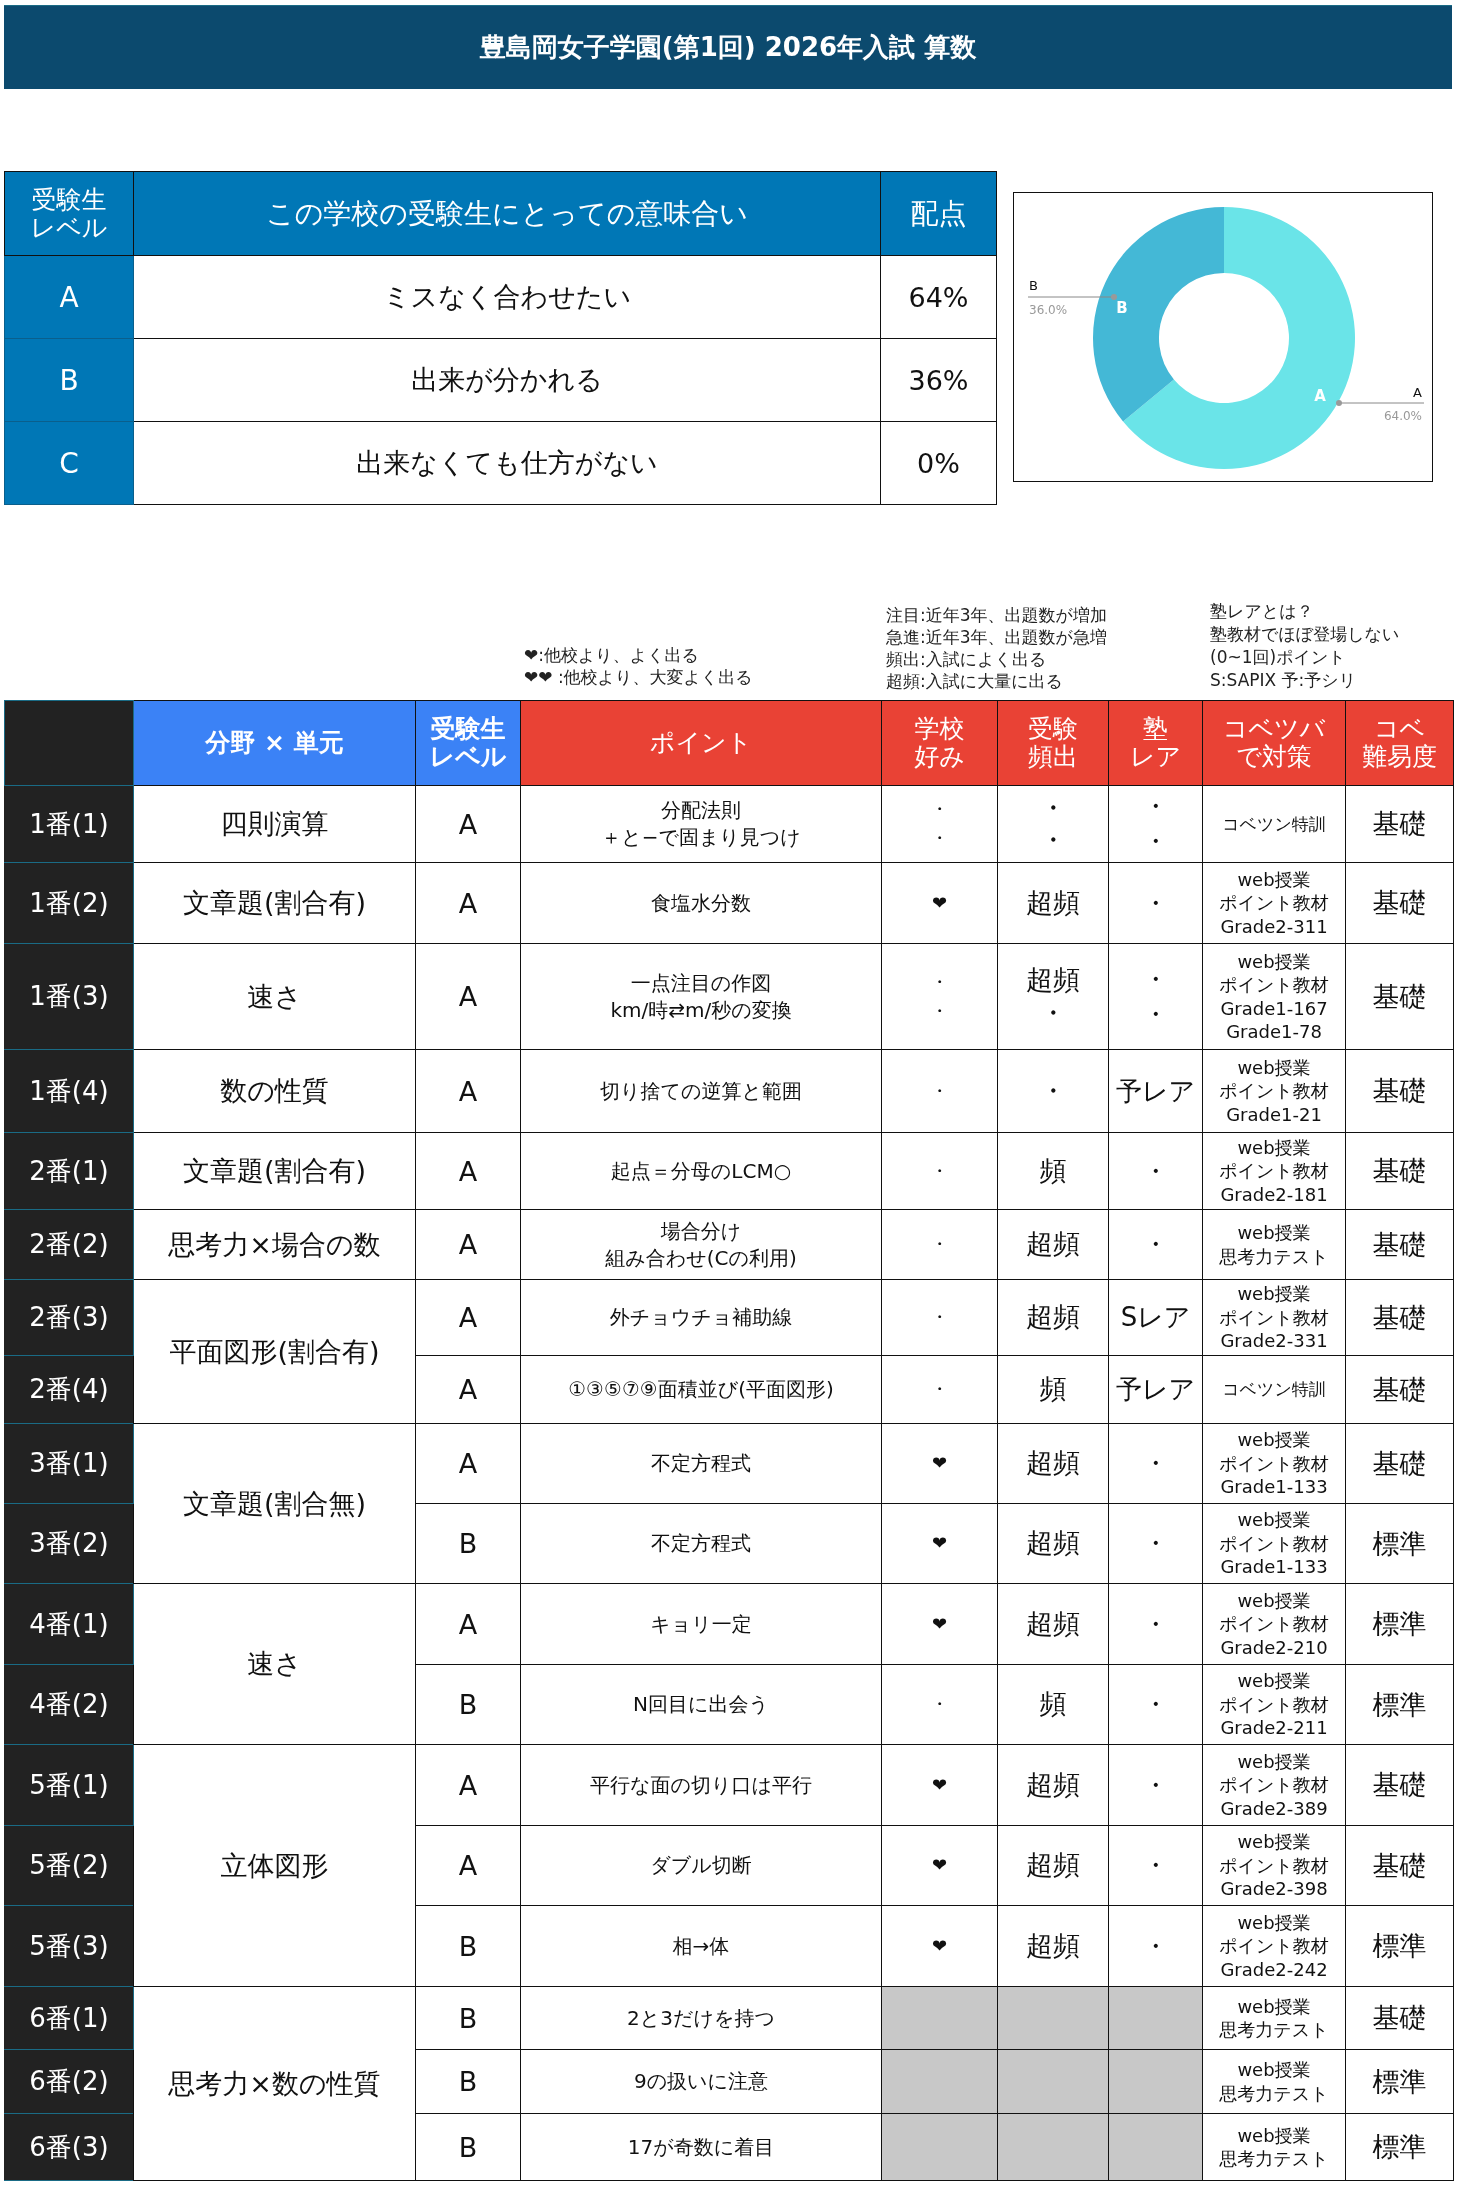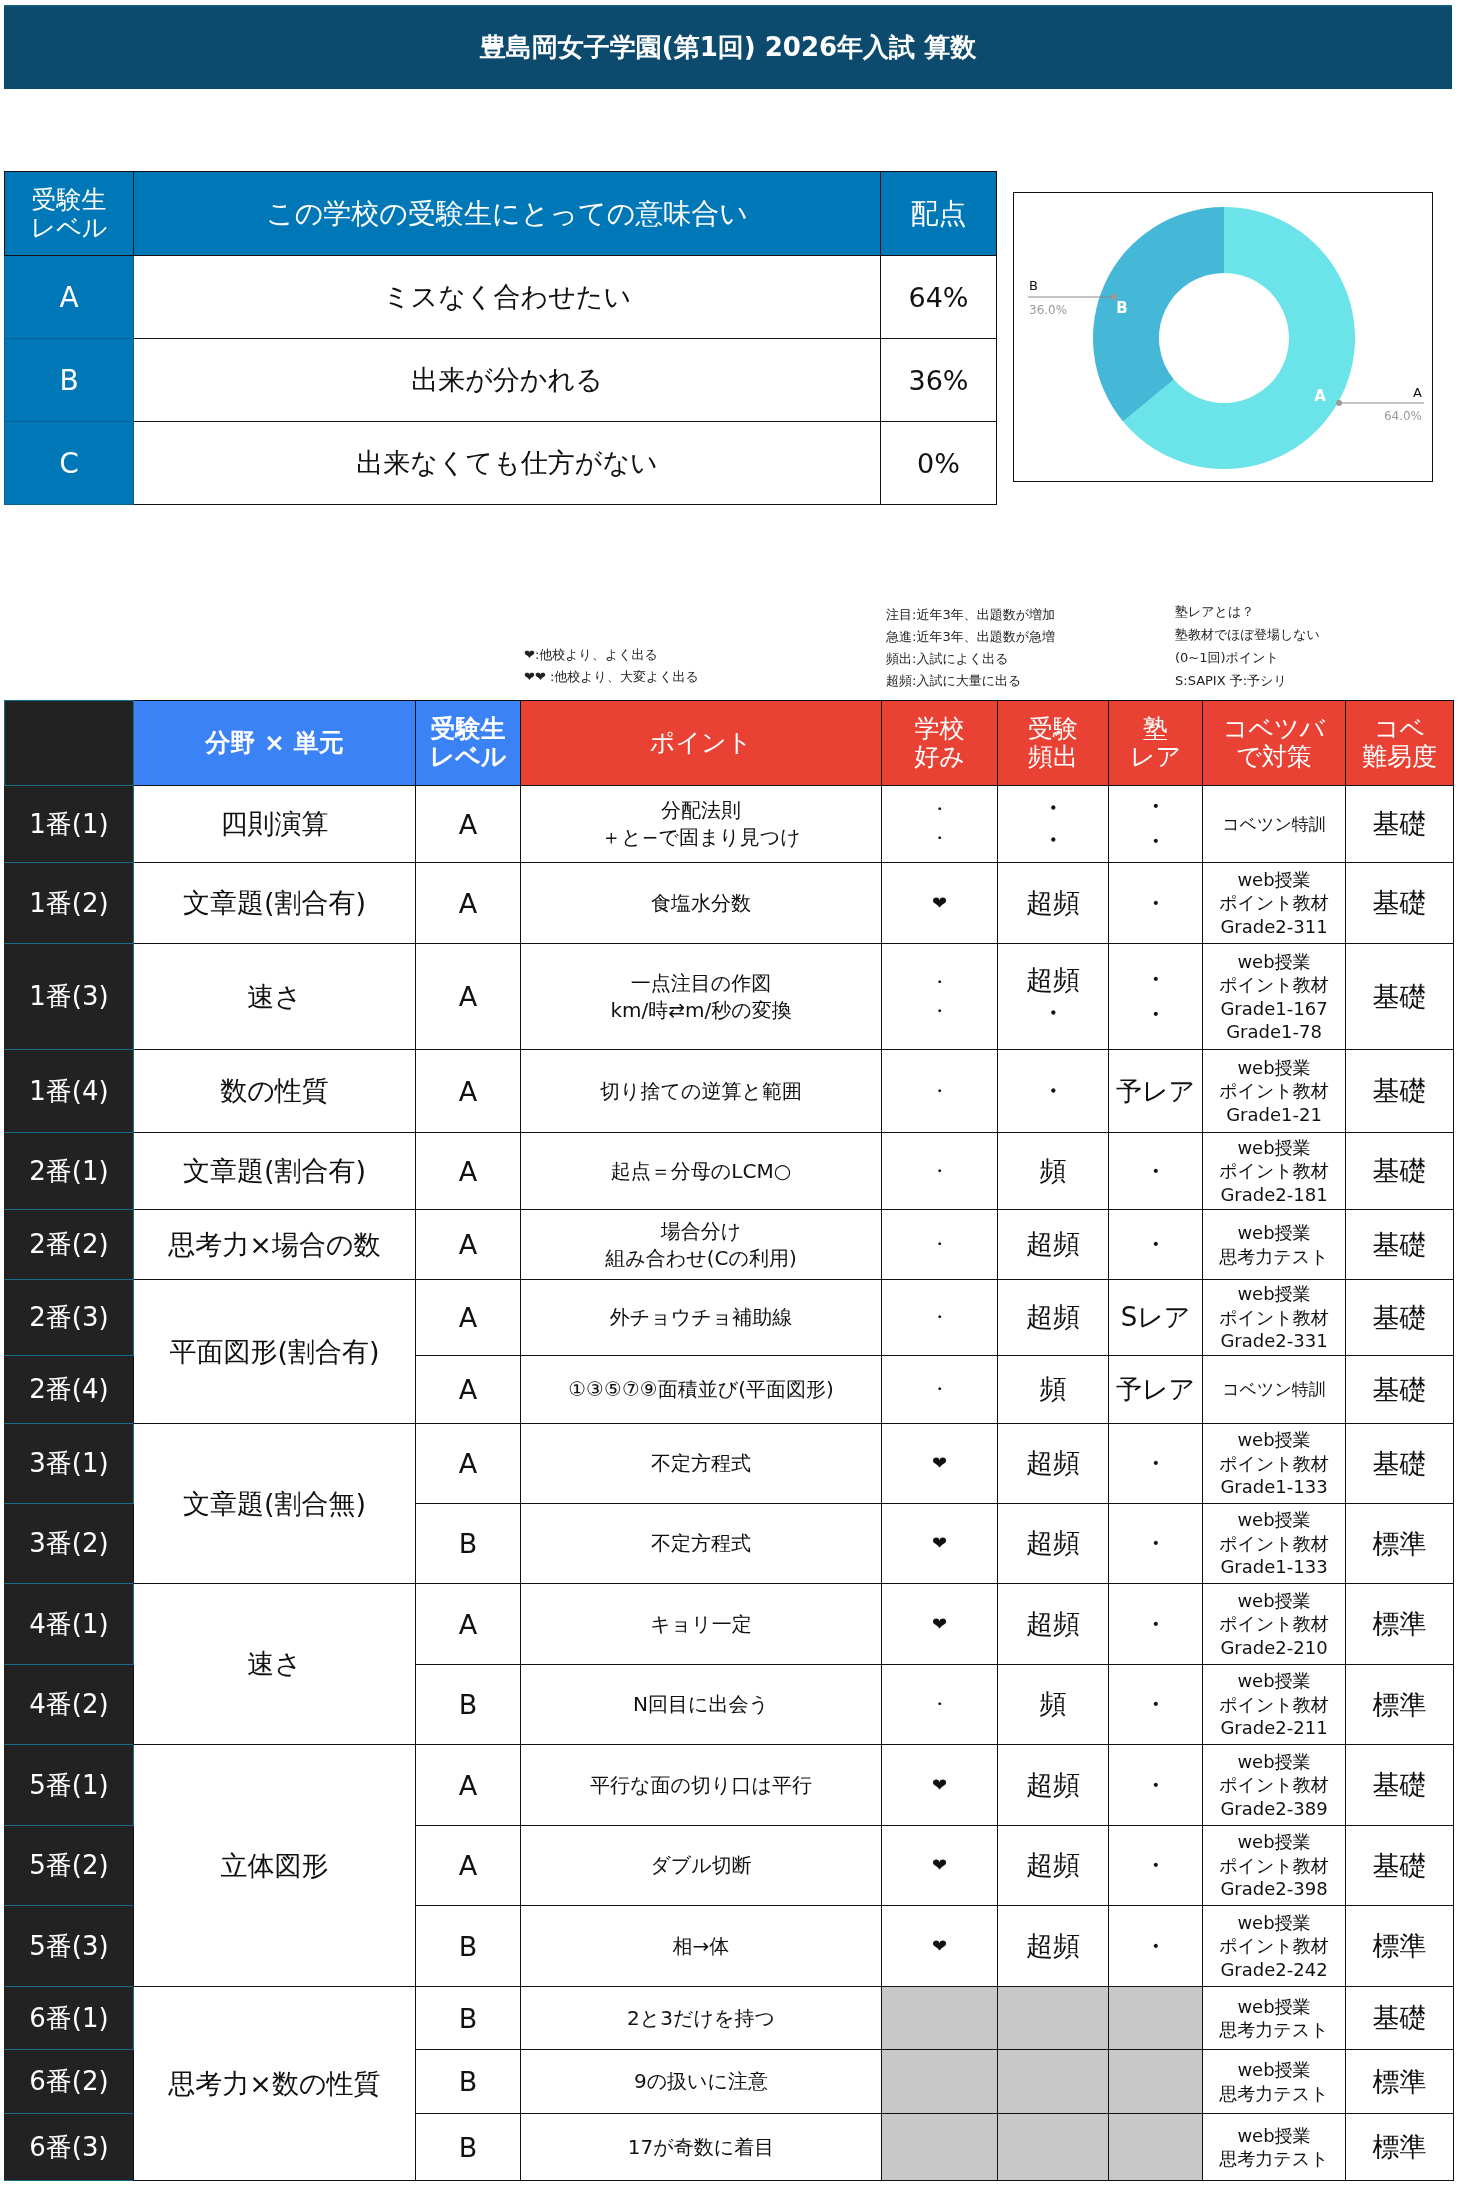--- a/index.html
+++ b/index.html
@@ -20,21 +20,21 @@
   .lvl-table th.lvl-h { font-size: 25px; line-height: 1.1; }
   .lvl-table td { height: 83px; font-size: 27px; }
   .lvl-table td.lvl { background: #0077b6; color: #fff; width: 129px; font-size: 28px; border-color: #0a5f8c; }
   .lvl-table td.pct { width: 116px; }
 
   
   .chart-box { position: absolute; left: 1013px; top: 192px; width: 420px; height: 290px; border: 1.5px solid #111; background: #fff; }
   .chart-box svg { position: absolute; left: 0; top: 0; }
 
   
-  .note { position: absolute; font-size: 13px; line-height: 22px; color: #222; white-space: nowrap; }
+  .note { position: absolute; font-size: 17px; line-height: 22px; color: #222; white-space: nowrap; }
 
   
   .main-table { position: absolute; left: 4px; top: 700px; width: 1449px; border-collapse: collapse; table-layout: fixed; }
   .main-table th, .main-table td { border: 1.5px solid #111; text-align: center; vertical-align: middle; }
   .main-table th { color: #fff; font-weight: normal; font-size: 25px; line-height: 1.12; height: 85px; }
   .main-table th.blue { background: #3b82f6; font-weight: bold; }
   .main-table th.red { background: #e94235; }
   .main-table th.dark { background: #222222; border-color: #1a6b85; }
   .main-table td.num { background: #222222; color: #fff; font-size: 26px; border-color: #1a6b85; border-left-color: #222; }
   .main-table td.field { font-size: 27px; }
@@ -103,21 +103,21 @@
 <div class="note" style="left:524px; top:644px;">
   <div>❤:他校より、よく出る</div>
   <div>❤❤ :他校より、大変よく出る</div>
 </div>
 <div class="note" style="left:886px; top:604px;">
   <div>注目:近年3年、出題数が増加</div>
   <div>急進:近年3年、出題数が急増</div>
   <div>頻出:入試によく出る</div>
   <div>超頻:入試に大量に出る</div>
 </div>
-<div class="note" style="left:1175px; top:600px; line-height:23px;">
+<div class="note" style="left:1210px; top:600px; line-height:23px;">
   <div>塾レアとは？</div>
   <div>塾教材でほぼ登場しない</div>
   <div>(0~1回)ポイント</div>
   <div>S:SAPIX  予:予シリ</div>
 </div>
 
 <table class="main-table">
   <colgroup>
     <col style="width:129px">
       <col style="width:282px">

